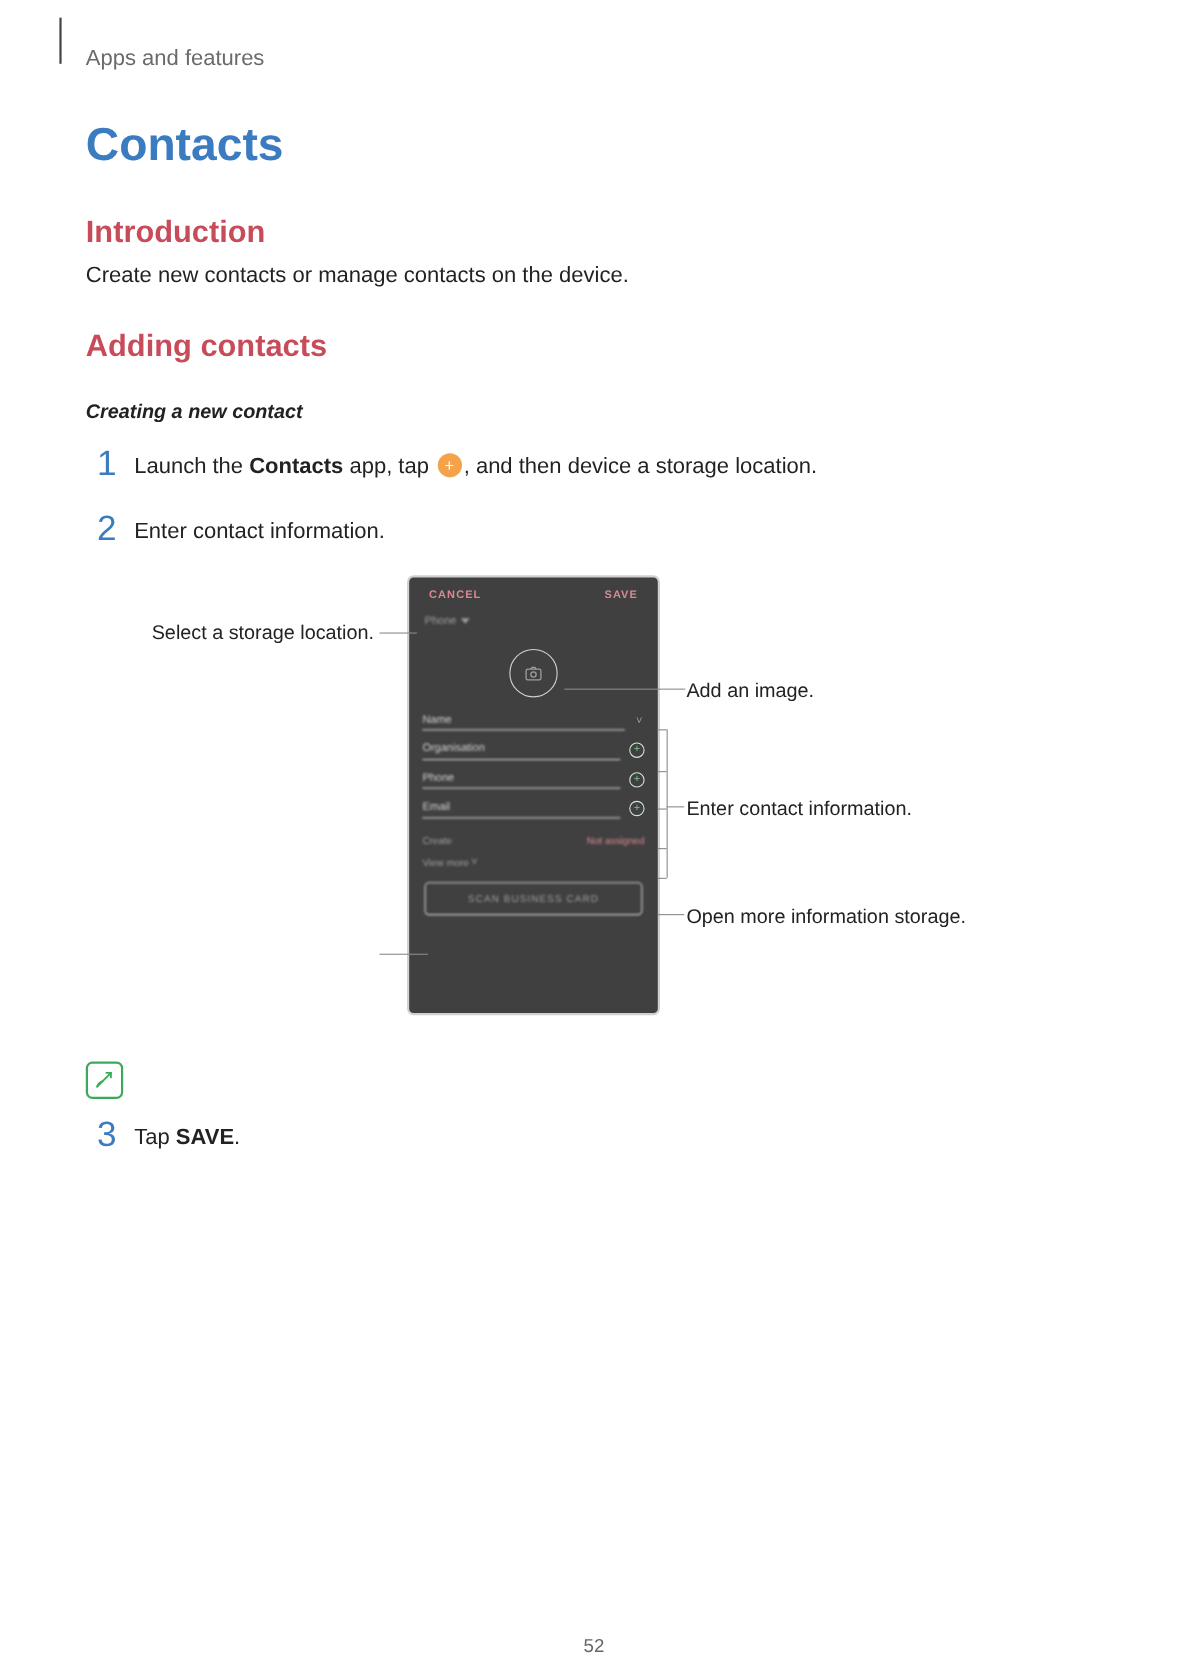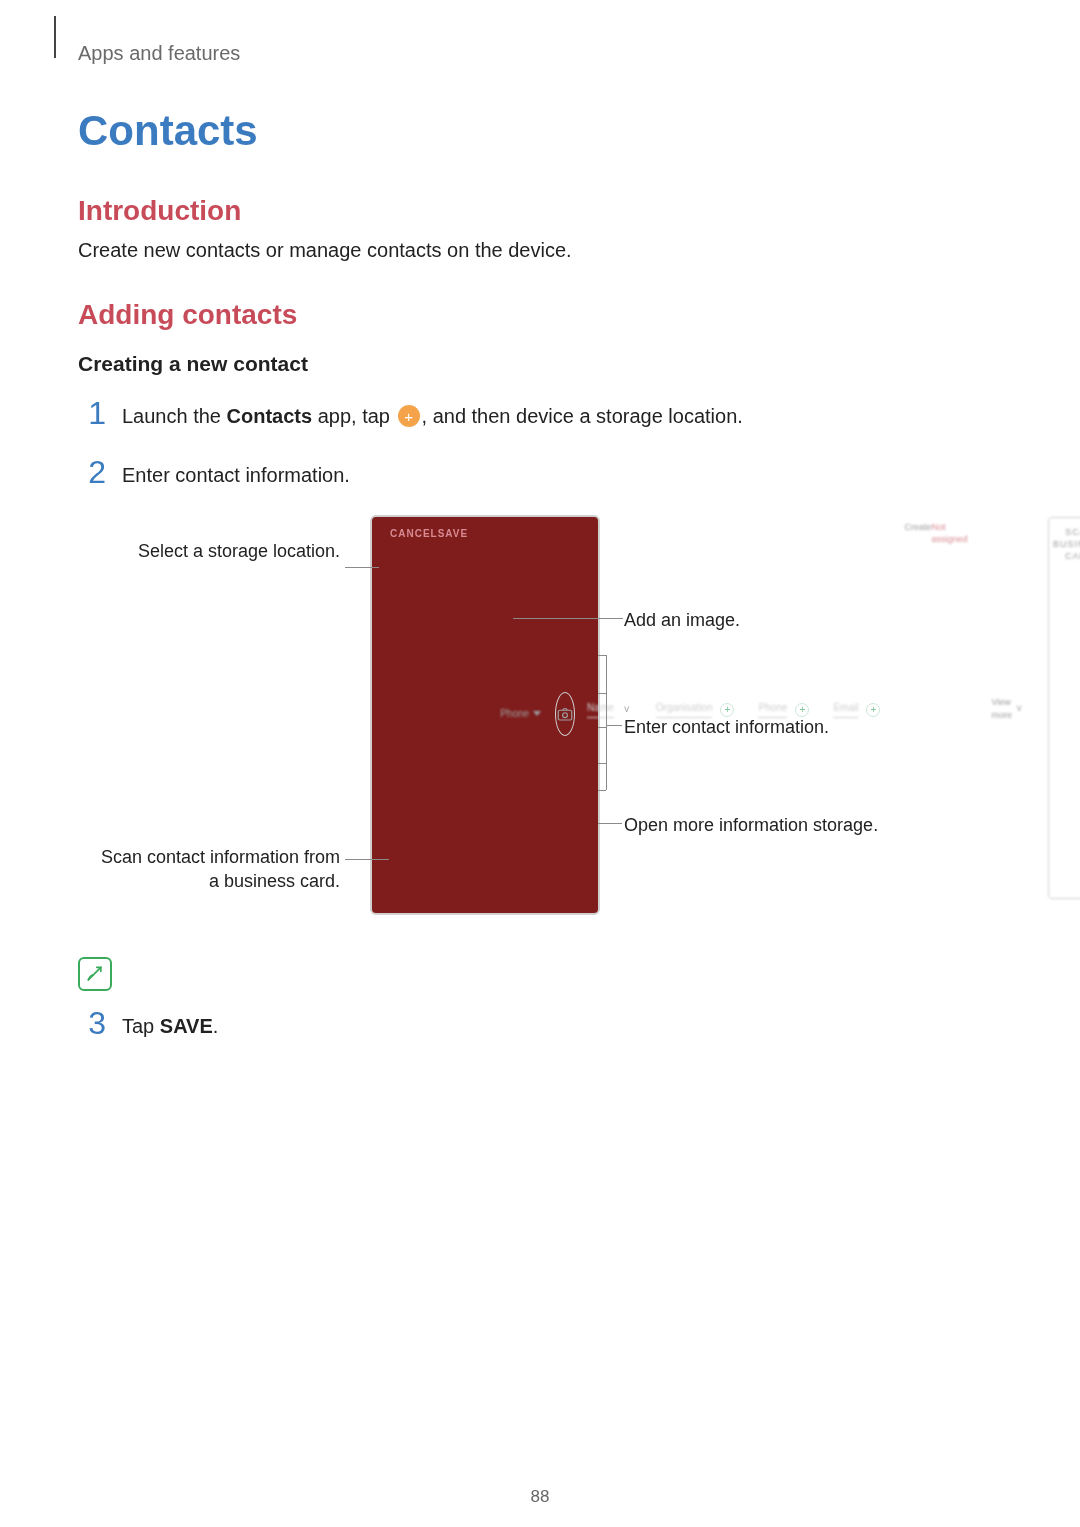--- a/index.html
+++ b/index.html
@@ -44,23 +44,24 @@
   h2.sub{
     color:var(--accent-red);
     font-size:28px;
     font-weight:600;
     margin:32px 0 8px 0;
   }
   p.body{
     margin:8px 0 20px 0;
   }
   h3.sec{
-    font-size:21px;
+    font-size:18px;
     font-weight:700;
-    margin:16px 0 18px 0;
+    margin:28px 0 18px 0;
+    font-style:italic;
   }
   .steps{list-style:none;padding:0;margin:0}
   .steps li{
     display:flex;
     align-items:flex-start;
     gap:16px;
     margin:16px 0 26px 0;
   }
   .step-num{
     font-size:32px;
@@ -93,23 +94,23 @@
     height:420px;
     margin:10px auto 20px;
     font-size:18px;
   }
   .phone{
     position:absolute;
     left:280px; top:0;
     width:230px; height:400px;
     border:2px solid var(--light-gray);
     border-radius:6px;
-    background:#7f1d1d;
+    background:#404040;
     display:flex;
-    flex-direction:row;
+    flex-direction:column;
     font-size:10px;
     color:var(--gray);
   }
   .phone-top{
     display:flex;justify-content:space-between;
     padding:10px 18px 6px;
     font-weight:700;
     letter-spacing:1px;
     color:#d88a92;
     filter:blur(0.6px);
@@ -288,24 +289,23 @@
       <span class="g">Create</span>
       <span class="na">Not assigned</span>
     </div>
     <div class="viewmore-row">
       <span>View more</span>
       <span class="chev">˅</span>
     </div>
     <div class="scan-btn">SCAN BUSINESS CARD</div>
   </div>
 
-  <div class="callout c-left" style="left:0;top:24px;width:250px">Select a storage location.</div>
+  <div class="callout c-left" style="left:0;top:40px;width:250px">Select a storage location.</div>
   <div class="line h-line" style="left:255px;top:52px;width:34px"></div>
 
-  <div class="callout c-left" style="left:0;top:330px;width:250px">Scan contact information from a business card.</div>
   <div class="line h-line" style="left:255px;top:344px;width:44px"></div>
 
   <div class="callout" style="left:534px;top:93px">Add an image.</div>
   <div class="line h-line" style="left:423px;top:103px;width:110px"></div>
 
   <div class="callout" style="left:534px;top:200px">Enter contact information.</div>
   <div class="line h-line" style="left:516px;top:210px;width:16px"></div>
 
   <div class="line v-line" style="left:516px;top:140px;height:135px"></div>
   <div class="line h-line" style="left:508px;top:140px;width:8px"></div>
@@ -330,13 +330,13 @@
 
 <ol class="steps">
   <li>
     <div class="step-num">3</div>
     <div class="step-body">
       <span>Tap </span><b>SAVE</b><span>.</span>
     </div>
   </li>
 </ol>
 
-<div class="page-num">88</div>
+<div class="page-num">52</div>
 
 </body></html>

